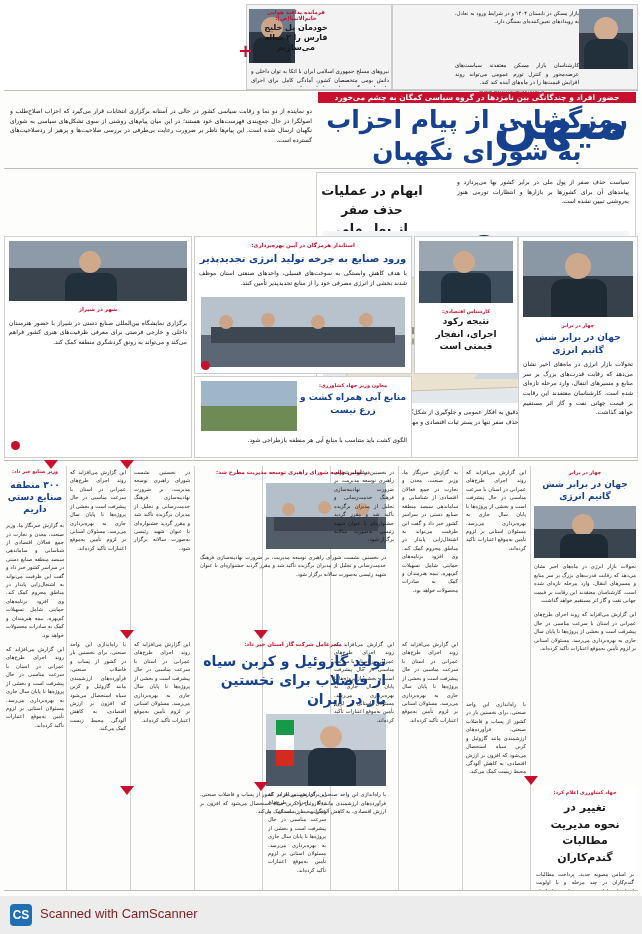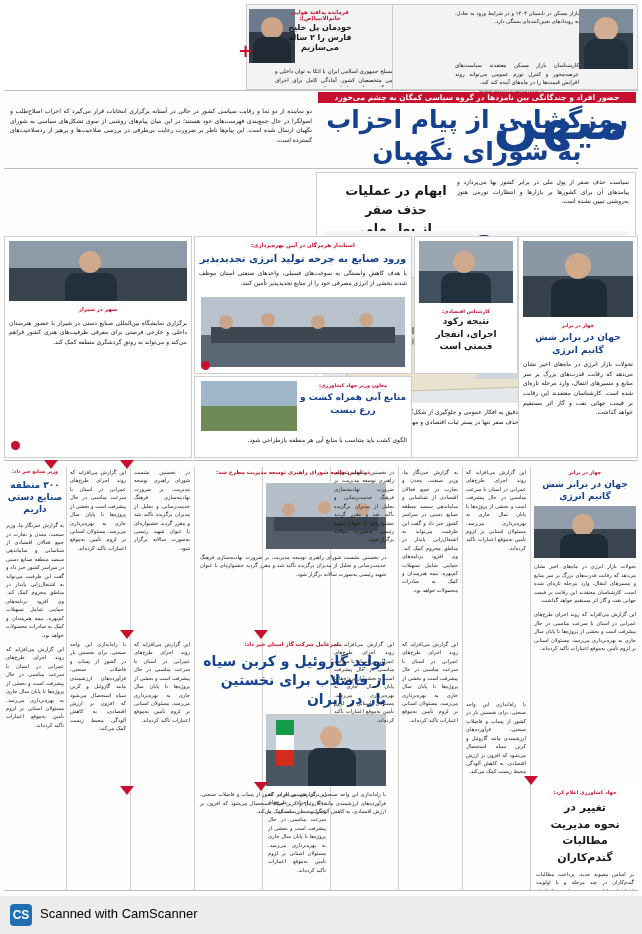--- a/index.html
+++ b/index.html
@@ -49,21 +49,21 @@
   .col{position:absolute;font-size:5.2px;line-height:1.62;color:#1a1a1a;text-align:justify;}
   .colttl{font-weight:bold;color:#15418e;text-align:center;line-height:1.35;}
 
   
   .imgph{position:absolute;overflow:hidden;background:#8f9aa6;}
   .figure{position:absolute;border-radius:50% 50% 45% 45%/60% 60% 40% 40%;}
 
   
   .footer{position:absolute;left:0;top:896px;width:642px;height:38px;background:#ececec;}
   .cs-logo{position:absolute;left:10px;top:904px;width:22px;height:22px;background:#1f6fb2;border-radius:4px;color:#fff;font-size:12px;font-weight:bold;text-align:center;line-height:22px;font-family:"Liberation Sans",sans-serif;}
-  .cs-text{position:absolute;left:40px;top:906px;font-size:13px;color:#000000;font-family:"Liberation Sans",sans-serif;}
+  .cs-text{position:absolute;left:40px;top:906px;font-size:13px;color:#7f1d1d;font-family:"Liberation Sans",sans-serif;}
 
   .redmark{position:absolute;width:9px;height:9px;background:#c8102e;border-radius:50%;color:#fff;font-size:6px;text-align:center;line-height:9px;}
   .redtri{position:absolute;width:0;height:0;border-left:7px solid transparent;border-right:7px solid transparent;border-top:9px solid #c8102e;}
 </style>
 </head>
 <body>
 
 <div class="page">
   <div class="sheet">
 
@@ -87,21 +87,21 @@
         <div>۲۰ خرداد ۱۴۰۴</div>
         <div>۶ ذیحجه ۱۴۴۶</div>
         <div>۹ ژوئن ۲۰۲۵</div>
       </div>
       <div class="mh-info" style="right:316px;top:24px;width:54px;">
         <div>شماره: ۶۶۸۶</div>
         <div>تعداد صفحه ۸</div>
         <div>قیمت: ۳۰۰۰ تومان</div>
       </div>
 
-      <div class="mh-cell" style="left:246px;top:4px;width:144px;height:84px;padding-left:24px;">
+      <div class="mh-cell" style="left:246px;top:4px;width:144px;height:84px;">
         <div class="mh-photo" style="left:2px;top:4px;width:46px;height:54px;">
           <div class="ph-inner" style="background:linear-gradient(#6d7c8c 0 42%,#2f3a46 42% 100%);"></div>
           <div class="figure" style="left:12px;top:8px;width:22px;height:22px;background:#caa58a;border-radius:50%;"></div>
           <div style="position:absolute;left:4px;top:28px;width:38px;height:26px;background:#1f2a35;border-radius:10px 10px 0 0;"></div>
         </div>
         <div class="rtl" style="position:absolute;right:50px;top:4px;width:90px;">
           <div class="ttl-red" style="font-size:5.5px;">فرمانده پدافند هوایی خاتم‌الانبیا(ص):</div>
           <div class="ttl-dark" style="font-size:8px;margin-top:2px;line-height:1.25;">خودمان پل خلیج فارس را ۲ ساله می‌سازیم</div>
         </div>
         <div class="rtl mh-txt" style="position:absolute;right:2px;top:62px;width:138px;height:20px;overflow:hidden;">نیروهای مسلح جمهوری اسلامی ایران با اتکا به توان داخلی و دانش بومی متخصصان کشور، آمادگی کامل برای اجرای طرح‌های بزرگ زیرساختی را دارند و این پروژه در مدت دو سال به بهره‌برداری خواهد رسید.</div>
@@ -128,21 +128,21 @@
     <div class="headline rtl">
       <div class="h1">رمزگشایی از پیام احزاب</div>
       <div class="h1">به شورای نگهبان</div>
     </div>
     <div class="rtl cap" style="position:absolute;right:330px;top:106px;width:302px;height:58px;overflow:hidden;">دو نماینده از دو نما و رقابت سیاسی کشور در حالی در آستانه برگزاری انتخابات قرار می‌گیرد که احزاب اصلاح‌طلب و اصولگرا در حال جمع‌بندی فهرست‌های خود هستند؛ در این میان پیام‌های روشنی از سوی تشکل‌های سیاسی به شورای نگهبان ارسال شده است. این پیام‌ها ناظر بر ضرورت رعایت بی‌طرفی در بررسی صلاحیت‌ها و پرهیز از ردصلاحیت‌های گسترده است.</div>
 
     <div class="hr" style="left:4px;top:168px;width:634px;"></div>
 
     <div class="panel" style="right:6px;top:172px;width:318px;height:284px;">
       <div class="rtl cap" style="position:absolute;right:6px;top:4px;width:172px;">سیاست حذف صفر از پول ملی در برابر کشور بها می‌پردازد و پیامدهای آن برای کشورها بر بازارها و انتظارات تورمی هنوز به‌روشنی تبیین نشده است.</div>
-      <div class="rtl" style="position:absolute;right:176px;top:8px;width:126px;">
+      <div class="rtl" style="position:absolute;right:200px;top:8px;width:126px;">
         <div class="ttl-dark" style="font-size:13px;line-height:1.5;">ابهام در عملیات</div>
         <div class="ttl-dark" style="font-size:12px;line-height:1.5;">حذف صفر</div>
         <div class="ttl-dark" style="font-size:13px;line-height:1.5;">از پول ملی</div>
       </div>
 
       <div class="imgph" style="left:6px;top:58px;width:306px;height:172px;background:#eceff3;">
         <div style="position:absolute;left:0;top:0;width:100%;height:100%;background:linear-gradient(#f3f5f7,#e2e7ec);"></div>
 
         <div style="position:absolute;left:22px;top:44px;width:262px;height:112px;background:#e9e2cf;border:1px solid #c9bfa3;transform:rotate(-2deg);"></div>
         <div style="position:absolute;left:34px;top:96px;width:120px;height:7px;background:#7d7357;opacity:.8;transform:rotate(-2deg);"></div>

